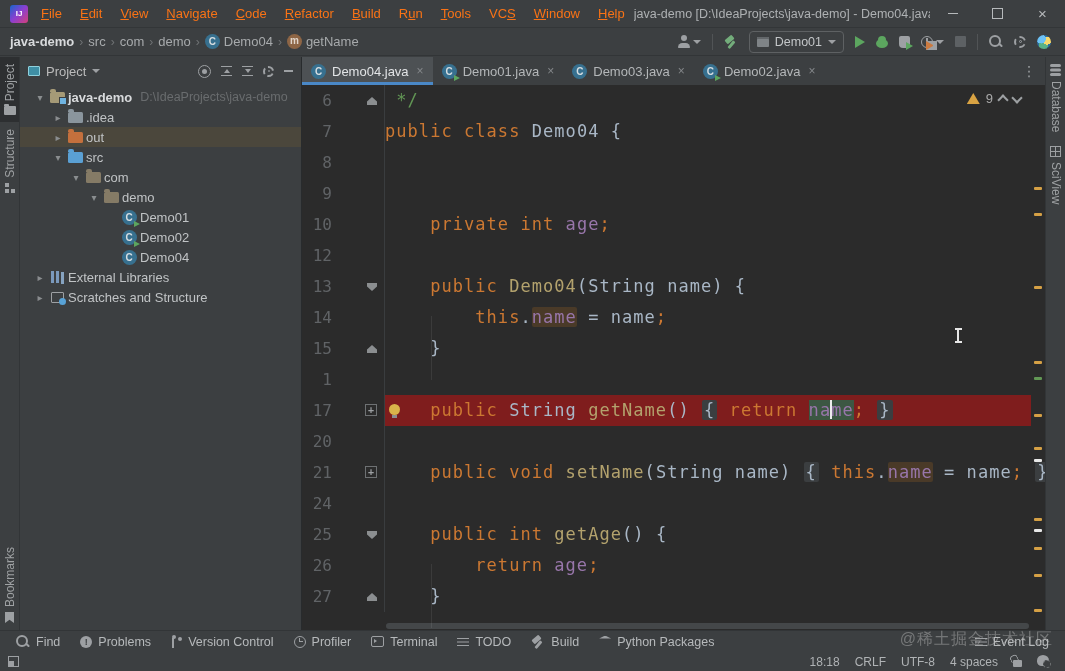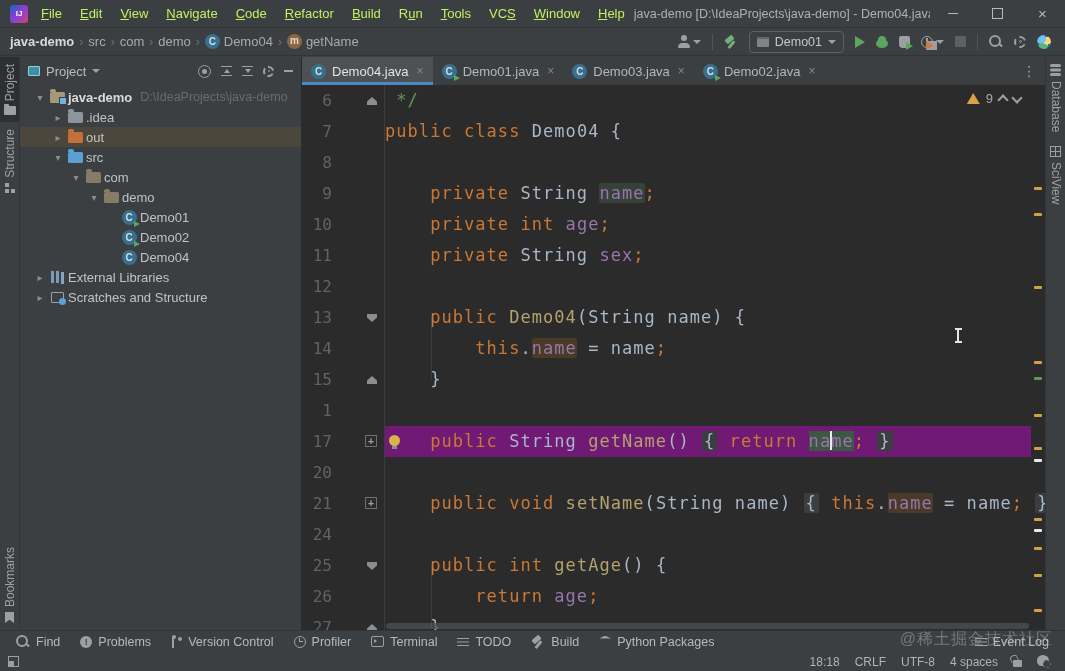--- a/index.html
+++ b/index.html
@@ -13,21 +13,21 @@
        background:var(--panel); font-family:"Liberation Sans",sans-serif;
        font-size:13px; color:var(--text); user-select:none;}
 
   
   .titlebar{height:28px; display:flex; align-items:center; padding-left:6px; background:#3c3f41; border-bottom:1px solid #333638;}
   .applogo{width:18px; height:18px; border-radius:3px; margin:0 4px;
     background:linear-gradient(135deg,#1766c9,#8a3fd1 48%,#d4407a);
     position:relative;}
   .applogo::before{content:"IJ"; position:absolute; inset:0; color:#fff;
     font:bold 8px/18px "Liberation Sans",sans-serif; text-align:center;}
-  .menu-item{padding:0 9px; line-height:28px; color:#bef264; cursor:default;}
+  .menu-item{padding:0 9px; line-height:28px; color:#f97316; cursor:default;}
   .menu-item .mn{text-decoration:underline;}
   .wtitle{flex:1; text-align:center; color:#aeb1b3; font-size:12.5px; white-space:nowrap; overflow:hidden;}
   .wbtns{display:flex; height:28px;}
   .wbtn{width:45px; display:flex; align-items:center; justify-content:center; color:#b6b9bb;}
   .wc-min::before{content:""; width:10px; height:1.5px; background:#b6b9bb; display:block;}
   .wc-max::before{content:""; width:9px; height:9px; border:1.2px solid #b6b9bb; display:block;}
   .wc-close{font-size:15px;}
 
   
   .navbar{height:28px; display:flex; align-items:center; padding:0 10px; border-bottom:1px solid #323537;}
@@ -145,21 +145,21 @@
         font-family:"DejaVu Sans Mono",monospace; font-size:17px; letter-spacing:1.05px; line-height:31px;}
   .line{height:31px; display:flex; position:relative; margin-right:14px;}
   .ln{width:34px; flex:none; text-align:right; padding-right:4px; color:var(--dim); font-size:16px; letter-spacing:0;}
   .gut{width:49px; flex:none; position:relative; border-right:1px solid #3a3d3f;}
   .g{position:absolute; right:7px; top:12px;}
   .g-down{width:10px; height:8px; background:#8b8e90; clip-path:polygon(0 0,100% 0,100% 45%,50% 100%,0 45%);}
   .g-up{width:10px; height:8px; background:#8b8e90; clip-path:polygon(50% 0,100% 55%,100% 100%,0 100%,0 55%);}
   .g-plus{width:12px; height:12px; border:1px solid #6e7173; top:9px; background:#2b2b2b;}
   .g-plus::before{content:"+"; position:absolute; inset:0; color:#9da0a3; font:bold 10px/10px "DejaVu Sans Mono",monospace; text-align:center; letter-spacing:0;}
   .content{flex:1; white-space:pre; color:#a9b7c6; position:relative;}
-  .line.caret-row .content{background:#701a75;}
+  .line.caret-row .content{background:#7f1d1d;}
   .tk-k{color:var(--kw);} .tk-p{color:#a9b7c6;} .tk-f{color:var(--field);}
   .tk-s{color:#cc7832;} .tk-m{color:var(--mname);} .tk-c{color:var(--comment);}
   .tk-chip{background:#3b3e40; border-radius:2px; padding:0 2px; margin:0 1px; color:#a9b7c6;}
   .tk-hr{background:#354139; border-radius:2px;}
   .tk-hw{background:#4a3a28; border-radius:2px;}
   .tk-hg{background:#3c5743;}
   .caret{display:inline-block; width:2px; height:19px; background:#ececec; vertical-align:-3px; margin:0 -1px; position:relative; z-index:2;}
   .bulb{position:absolute; left:87px; top:9px; width:11px; height:11px; border-radius:50%; background:#d9b44a; z-index:2;}
   .bulb::after{content:""; position:absolute; left:3px; bottom:-3px; width:5px; height:3px; background:#8a8d8f;}
   .guide{position:absolute; width:1px; background:rgba(255,255,255,.08);}
@@ -420,31 +420,25 @@
             <span class="content"><span class="tk-k">public</span><span class="tk-p"> </span><span class="tk-k">class</span><span class="tk-p"> Demo04 {</span></span>
           </div>
           <div class="line">
             <span class="ln">8</span>
             <span class="gut"></span>
             <span class="content"></span>
           </div>
           <div class="line">
             <span class="ln">9</span>
             <span class="gut"></span>
-            <span class="content"><span class="tk-p">    </span><span class="tk-k">private</span><span class="tk-p"> String </span><span class="tk-f tk-hr">name</span><span class="tk-s">;</span></span>
           </div>
           <div class="line">
             <span class="ln">10</span>
             <span class="gut"></span>
             <span class="content"><span class="tk-p">    </span><span class="tk-k">private</span><span class="tk-p"> </span><span class="tk-k">int</span><span class="tk-p"> </span><span class="tk-f">age</span><span class="tk-s">;</span></span>
-          </div>
-          <div class="line">
-            <span class="ln">11</span>
-            <span class="gut"></span>
-            <span class="content"><span class="tk-p">    </span><span class="tk-k">private</span><span class="tk-p"> String </span><span class="tk-f">sex</span><span class="tk-s">;</span></span>
           </div>
           <div class="line">
             <span class="ln">12</span>
             <span class="gut"></span>
             <span class="content"></span>
           </div>
           <div class="line">
             <span class="ln">13</span>
             <span class="gut">
               <span class="g g-down"></span>

